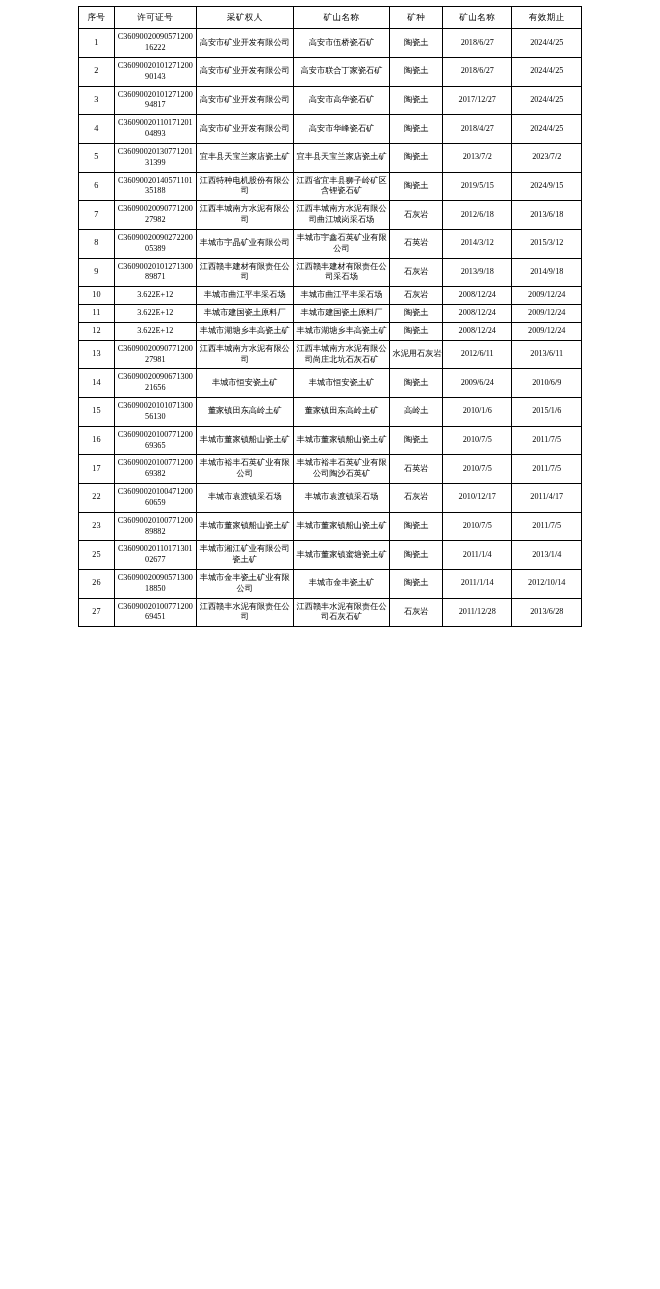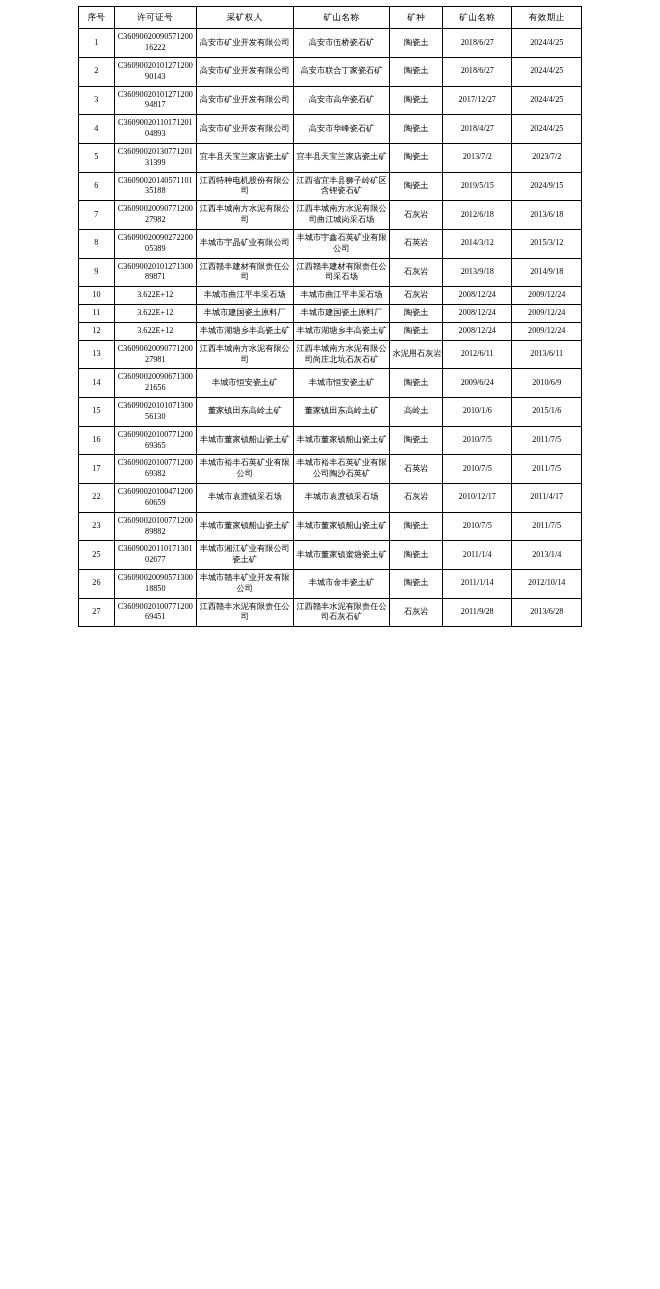--- a/index.html
+++ b/index.html
@@ -257,30 +257,30 @@
           <td class="lic">C3609002011017130102677</td>
           <td class="holder">丰城市湘江矿业有限公司瓷土矿</td>
           <td class="mine">丰城市董家镇蜜塘瓷土矿</td>
           <td class="type">陶瓷土</td>
           <td class="date">2011/1/4</td>
           <td class="date">2013/1/4</td>
         </tr>
         <tr>
           <td class="seq">26</td>
           <td class="lic">C3609002009057130018850</td>
-          <td class="holder">丰城市赣丰矿业开发有限公司</td>
+          <td class="holder">丰城市金丰瓷土矿业有限公司</td>
           <td class="mine">丰城市金丰瓷土矿</td>
           <td class="type">陶瓷土</td>
           <td class="date">2011/1/14</td>
           <td class="date">2012/10/14</td>
         </tr>
         <tr>
           <td class="seq">27</td>
           <td class="lic">C3609002010077120069451</td>
           <td class="holder">江西赣丰水泥有限责任公司</td>
           <td class="mine">江西赣丰水泥有限责任公司石灰石矿</td>
           <td class="type">石灰岩</td>
-          <td class="date">2011/9/28</td>
+          <td class="date">2011/12/28</td>
           <td class="date">2013/6/28</td>
         </tr>
       </tbody>
   </table>
 </div>
 
 </body></html>

